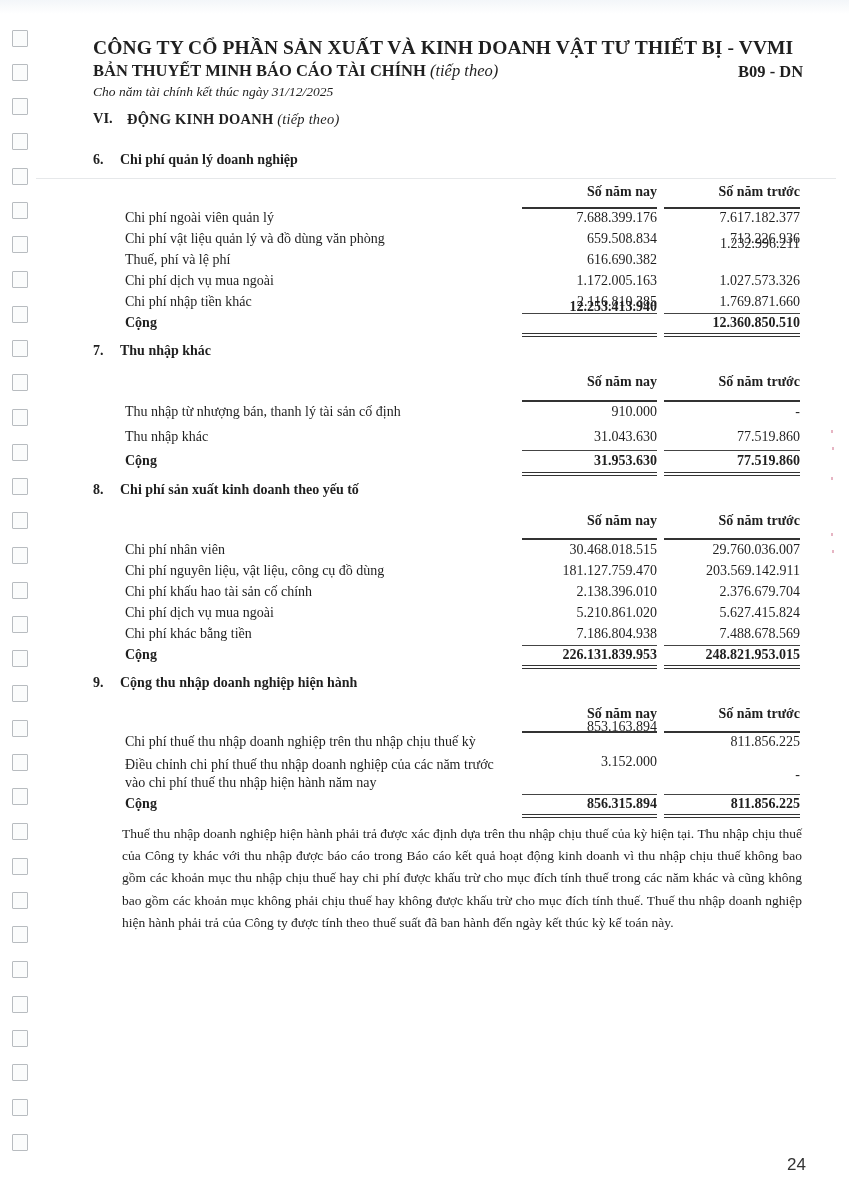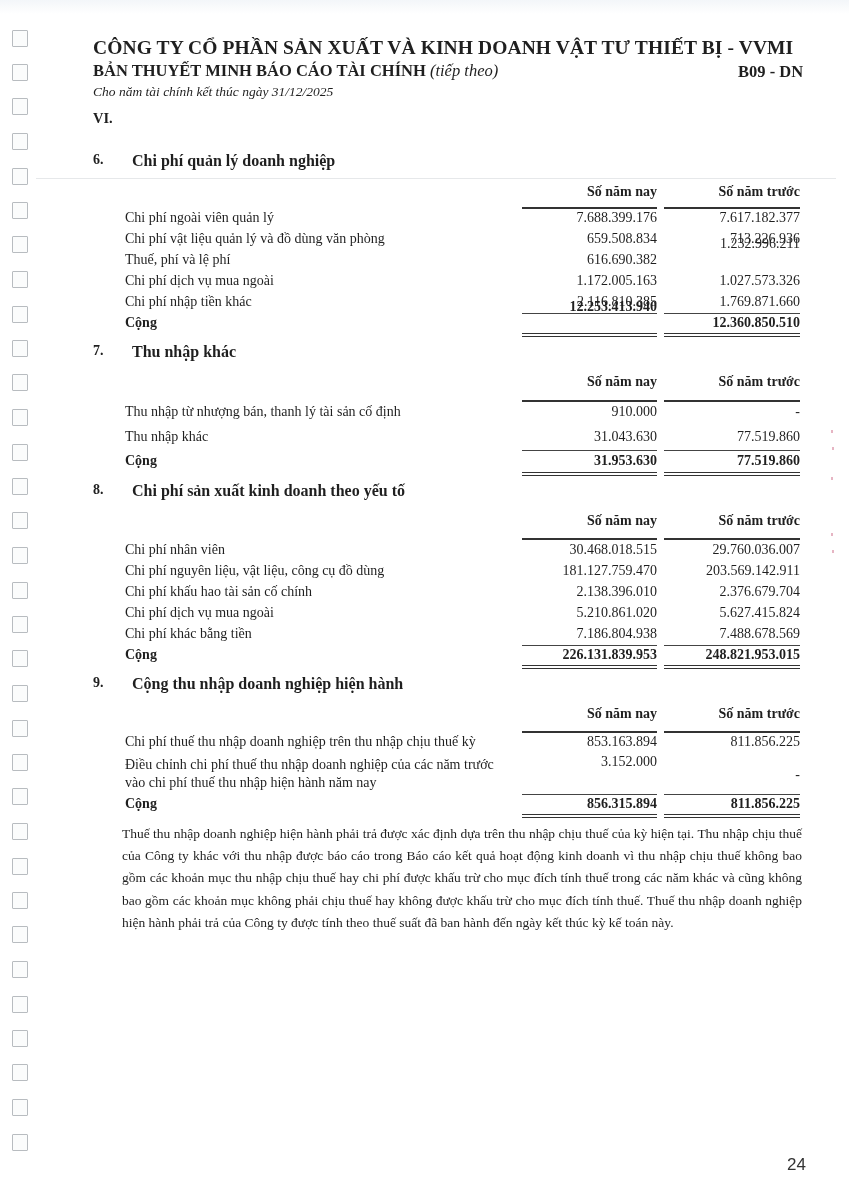--- a/index.html
+++ b/index.html
@@ -17,21 +17,21 @@
   .abs { position: absolute; white-space: nowrap; }
   .company { left: 93px; top: 37px; font-size: 19.5px; font-weight: bold; letter-spacing: 0.1px; }
   .doc-title { left: 93px; top: 61px; font-size: 16.5px; font-weight: bold; }
   .doc-title i { font-weight: normal; }
   .form-code { left: 738px; top: 62px; font-size: 16.5px; font-weight: bold; }
   .period { left: 93px; top: 84px; font-size: 13.5px; font-style: italic; }
   .sec-num { left: 93px; top: 110px; font-size: 14.5px; font-weight: bold; }
   .sec-title { left: 127px; top: 110px; font-size: 14.5px; font-weight: bold; white-space: normal; width: 680px; line-height: 18px; letter-spacing: 0.2px; }
   .sec-title i { font-weight: normal; }
   .note-num { left: 93px; font-size: 14px; font-weight: bold; }
-  .note-title { left: 132px; font-size: 16px; font-weight: bold; }
+  .note-title { left: 120px; font-size: 14px; font-weight: bold; }
   .colhdr { font-size: 14px; font-weight: bold; text-align: right; }
   .c1 { left: 522px; width: 135px; text-align: right; }
   .c2 { left: 664px; width: 136px; text-align: right; }
   .rule { position: absolute; height: 2px; background: #333; }
   .rule.thin { height: 1px; background: #444; }
   .dbl { position: absolute; height: 4px; border-top: 1.5px solid #333; border-bottom: 1.5px solid #333; box-sizing: border-box; }
   .lbl { left: 125px; font-size: 14px; }
   .val { font-size: 14px; }
   .tot { font-weight: bold; }
   .para {
@@ -87,20 +87,24 @@
 <div class="abs company">CÔNG TY CỔ PHẦN SẢN XUẤT VÀ KINH DOANH VẬT TƯ THIẾT BỊ - VVMI</div>
 <div class="abs doc-title">
   <span>BẢN THUYẾT MINH BÁO CÁO TÀI CHÍNH</span>
   <i>(tiếp theo)</i>
 </div>
 <div class="abs form-code">B09 - DN</div>
 <div class="abs period">Cho năm tài chính kết thúc ngày 31/12/2025</div>
 
 <div class="abs sec-num">VI.</div>
 <div class="abs sec-title">
+  <div>
+    <span>ĐỘNG KINH DOANH</span>
+    <i>(tiếp theo)</i>
+  </div>
 </div>
 
 <div class="abs note-num" style="top:152px">6.</div>
 <div class="abs note-title" style="top:152px">Chi phí quản lý doanh nghiệp</div>
 <div class="abs colhdr c1" style="top:184px">Số năm nay</div>
 <div class="abs colhdr c2" style="top:184px">Số năm trước</div>
 <div class="rule" style="left:522px;width:135px;top:207px"></div>
 <div class="rule" style="left:664px;width:136px;top:207px"></div>
 
 <div>
@@ -200,21 +204,21 @@
 
 <div class="abs note-num" style="top:675px">9.</div>
 <div class="abs note-title" style="top:675px">Cộng thu nhập doanh nghiệp hiện hành</div>
 <div class="abs colhdr c1" style="top:706px">Số năm nay</div>
 <div class="abs colhdr c2" style="top:706px">Số năm trước</div>
 <div class="rule" style="left:522px;width:135px;top:731px"></div>
 <div class="rule" style="left:664px;width:136px;top:731px"></div>
 
 <div>
   <div class="abs lbl" style="top:734px">Chi phí thuế thu nhập doanh nghiệp trên thu nhập chịu thuế kỳ</div>
-  <div class="abs val c1" style="top:734px">853.163.894</div>
+  <div class="abs val c1" style="top:719px">853.163.894</div>
   <div class="abs val c2" style="top:734px">811.856.225</div>
 
   <div class="abs lbl" style="top:757px">Điều chỉnh chi phí thuế thu nhập doanh nghiệp của các năm trước</div>
   <div class="abs lbl" style="top:775px">vào chi phí thuế thu nhập hiện hành năm nay</div>
   <div class="abs val c1" style="top:754px">3.152.000</div>
   <div class="abs val c2" style="top:767px">-</div>
 
   <div class="rule thin" style="left:522px;width:135px;top:794px"></div>
   <div class="rule thin" style="left:664px;width:136px;top:794px"></div>
 

